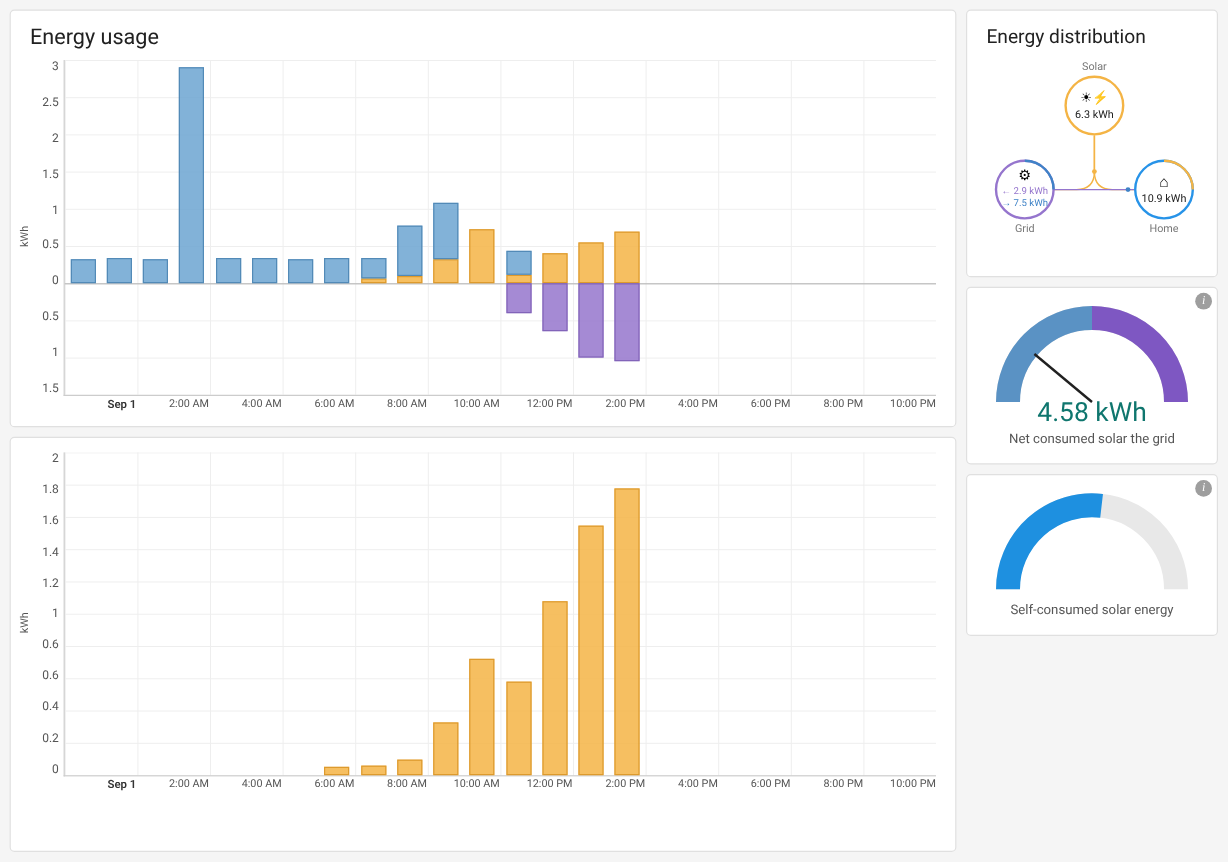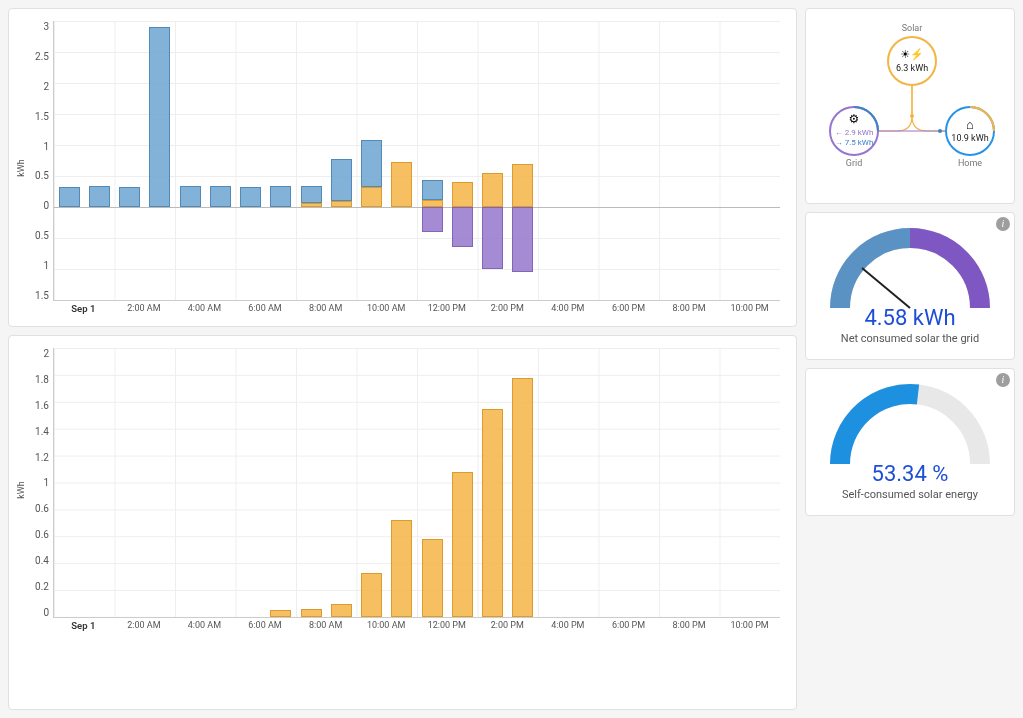--- a/index.html
+++ b/index.html
@@ -54,21 +54,21 @@
   .bar.blue { background: rgba(108,165,209,0.85); border: 1px solid rgba(77,133,180,0.9); }
   .bar.orange { background: rgba(244,180,69,0.85); border: 1px solid rgba(218,150,40,0.9); }
   .bar.purple { background: rgba(149,117,205,0.85); border: 1px solid rgba(126,95,182,0.9); }
   .x-ticks {
     display: flex;
     font-size: 9px;
     color: #555;
     margin-left: 28px;
     margin-top: 2px;
   }
-  .x-ticks span { flex: 1; text-align: center; white-space: nowrap; }
+  .x-ticks span { flex: 1; text-align: right; white-space: nowrap; }
   .x-ticks-first {
     font-size: 9.5px;
     font-weight: 600;
     color: #333;
   }
 
   
   .dist-svg { display: block; margin: auto; }
   .dist-label { font-size: 9px; fill: #777; text-anchor: middle; }
   .dist-val { font-size: 9px; fill: #212121; text-anchor: middle; }
@@ -83,29 +83,30 @@
     border-radius: 50%;
     background: #9e9e9e;
     color: #fff;
     font-size: 10px;
     line-height: 14px;
     text-align: center;
     font-style: italic;
     font-family: Georgia, serif;
     cursor: pointer;
   }
-  .gauge-val { font-size: 22px; color: #1d4ed8; margin-top: -12px; }
+  .gauge-val { font-size: 22px; color: #0f766e; margin-top: -12px; }
   .gauge-caption { font-size: 11px; color: #555; margin-top: 2px; }
 </style>
 </head>
 <body>
 
 <div class="main-col">
 
   <div class="card">
+    <div class="card-title">Energy usage</div>
     <div class="chart-area">
       <div class="y-axis-label">kWh</div>
       <div class="plot-wrap">
         <div class="y-ticks" id="eu-yticks" style="height:280px;">
             <span>3</span>
             <span>2.5</span>
             <span>2</span>
             <span>1.5</span>
             <span>1</span>
             <span>0.5</span>
@@ -267,20 +268,21 @@
           <span>10:00 PM</span>
         </div>
     </div>
   </div>
 
 </div>
 
 <div class="side-col">
 
   <div class="card">
+    <div class="card-title" style="font-size:16px;">Energy distribution</div>
     <svg class="dist-svg" width="180" height="170">
 
       <path d="M90 65 L90 95 Q90 110 75 110 L48 110" stroke="#f4b445" stroke-width="1.2" fill="none"></path>
       <path d="M90 65 L90 95 Q90 110 105 110 L132 110" stroke="#f4b445" stroke-width="1.2" fill="none"></path>
       <path d="M48 110 L132 110" stroke="#9575cd" stroke-width="1.2" fill="none"></path>
       <circle cx="90" cy="95" r="2" fill="#f4b445"></circle>
       <circle cx="118" cy="110" r="2" fill="#3f83c7"></circle>
 
       <text x="90" y="10" class="dist-label">Solar</text>
       <circle cx="90" cy="40" r="24" fill="#fff" stroke="#f4b445" stroke-width="2"></circle>
@@ -316,17 +318,16 @@
     <div class="gauge-val">4.58 kWh</div>
     <div class="gauge-caption">Net consumed solar the grid</div>
   </div>
 
   <div class="card gauge-card">
     <div class="info-icon">i</div>
     <svg width="180" height="90">
       <path d="M20 85 A70 70 0 0 1 160 85" fill="none" stroke="#e8e8e8" stroke-width="20"></path>
       <path d="M20 85 A70 70 0 0 1 98 15.5" fill="none" stroke="#1e90e0" stroke-width="20"></path>
     </svg>
-    <div class="gauge-val">53.34 %</div>
     <div class="gauge-caption">Self-consumed solar energy</div>
   </div>
 
 </div>
 
 </body></html>

